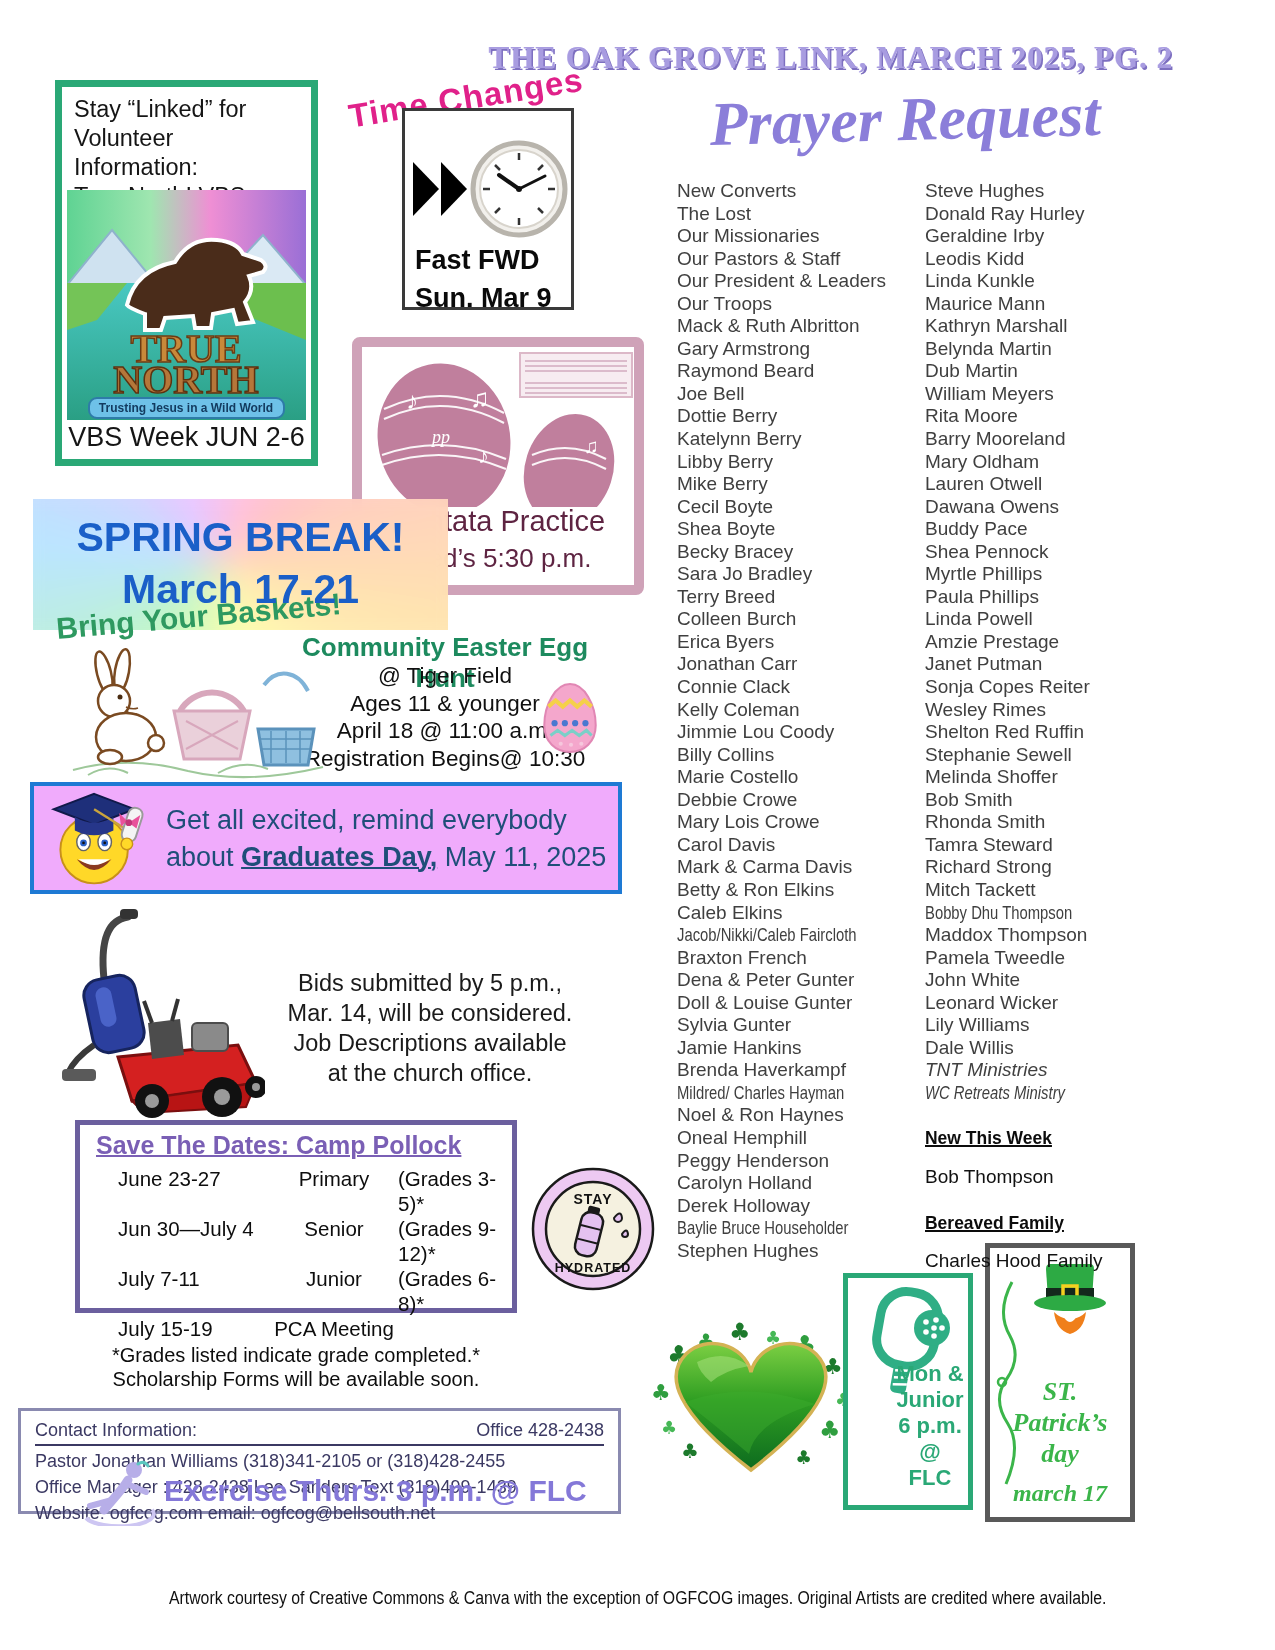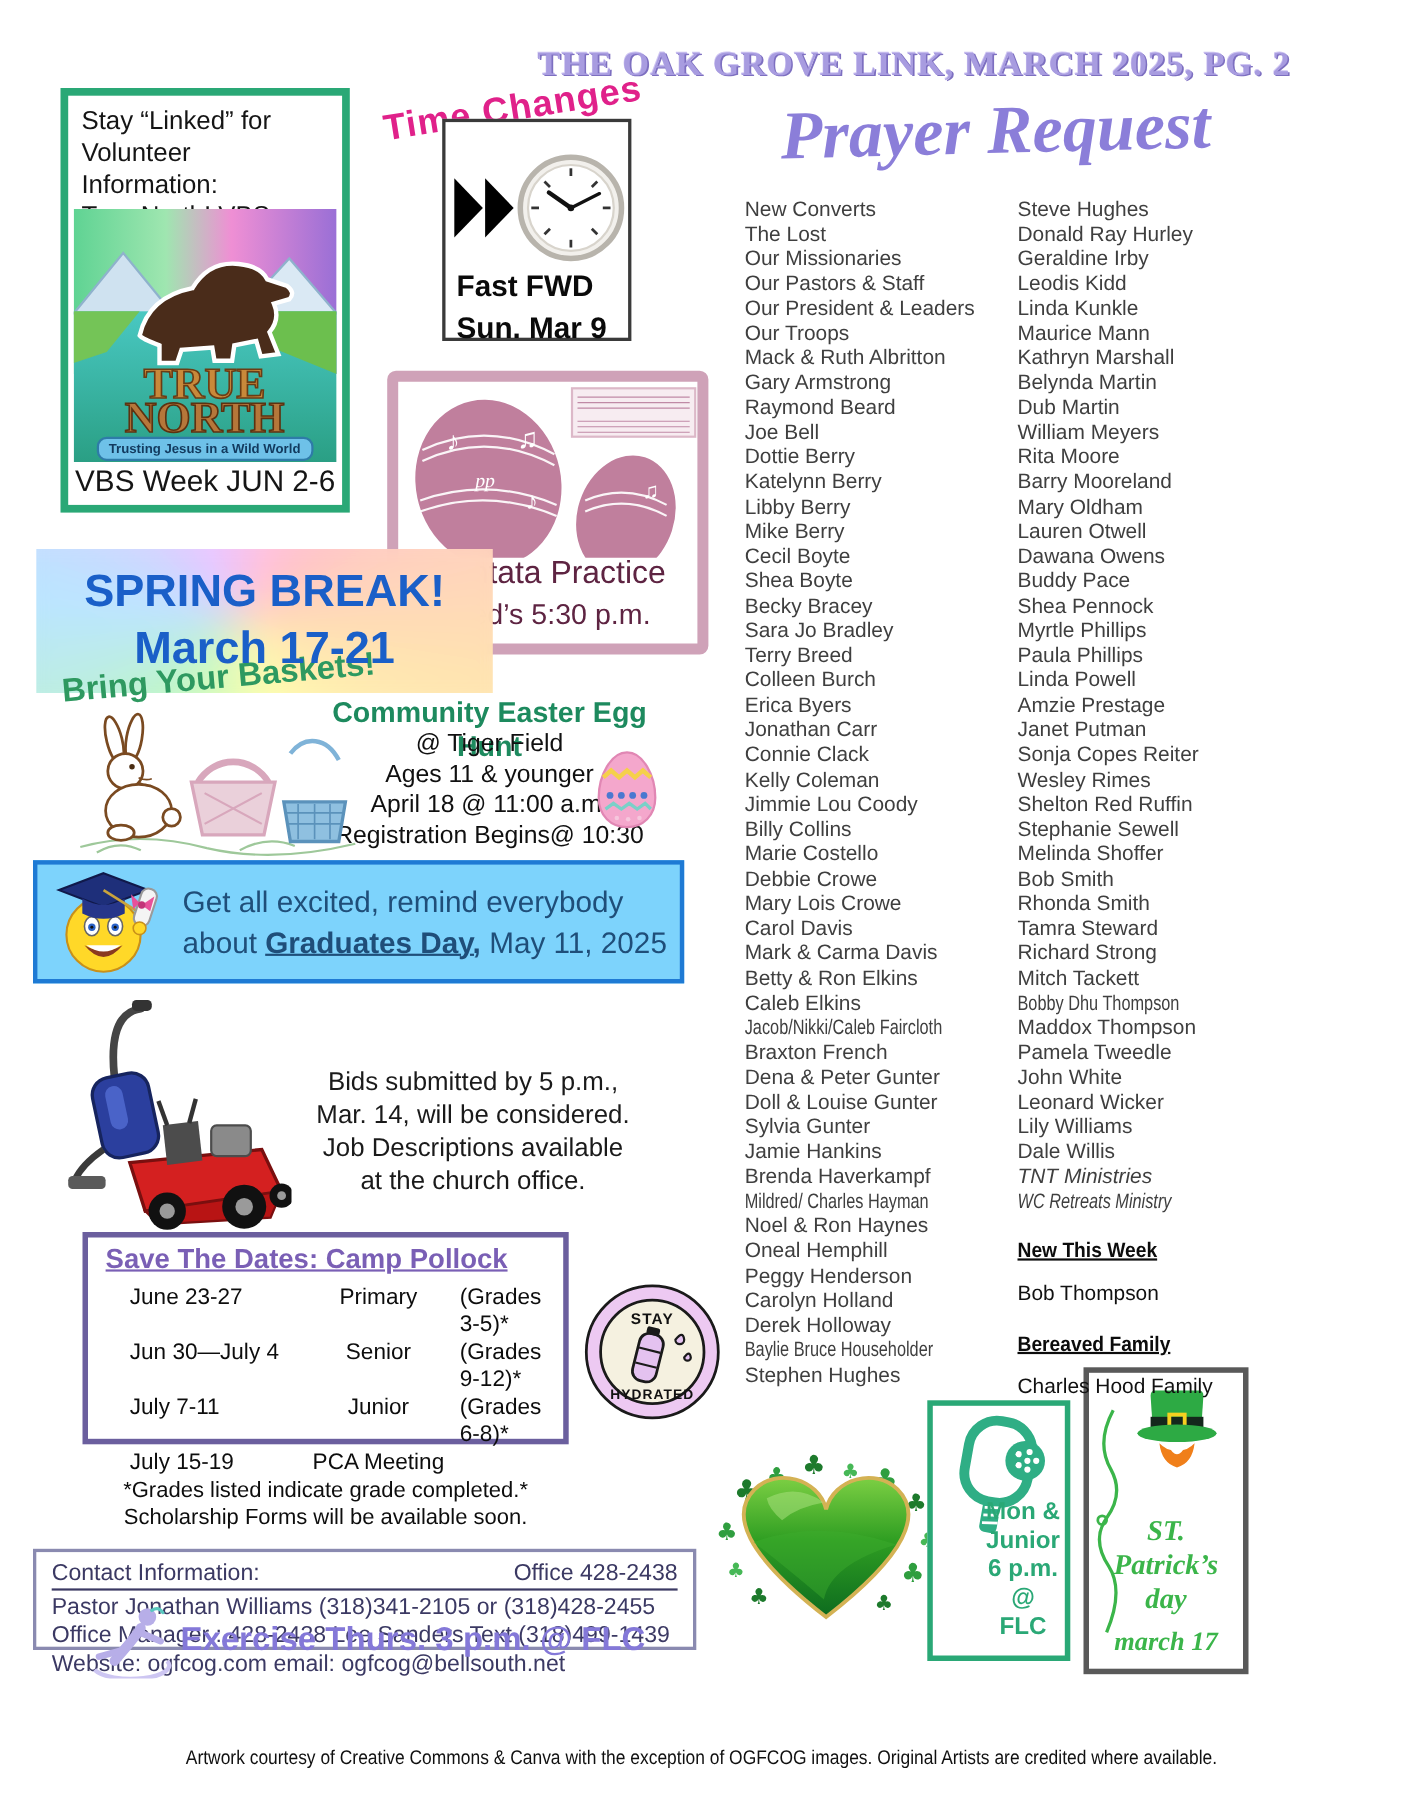--- a/index.html
+++ b/index.html
@@ -44,46 +44,46 @@
   .baskets-banner{position:absolute;left:55px;top:612px;font-size:30px;font-weight:bold;color:#2e9960;
     transform:rotate(-5deg);transform-origin:left top;white-space:nowrap;}
   .egg-hunt-title{position:absolute;left:280px;top:632px;width:330px;text-align:center;
     font-size:26px;font-weight:bold;color:#1d8a5e;}
   .egg-details{position:absolute;left:300px;top:662px;width:290px;text-align:center;
     font-size:22.5px;line-height:27.5px;color:#101010;}
   .bunny-art{position:absolute;left:68px;top:645px;width:260px;height:135px;}
   .egg-icon{position:absolute;left:542px;top:682px;width:56px;height:72px;}
 
   
-  .grad-box{position:absolute;left:30px;top:782px;width:592px;height:112px;border:4px solid #1e7ad4;background:#7dd3fc;}
+  .grad-box{position:absolute;left:30px;top:782px;width:592px;height:112px;border:4px solid #1e7ad4;background:#f0abfc;}
   .grad-emoji{position:absolute;left:10px;top:2px;width:106px;height:106px;}
   .grad-text{position:absolute;left:132px;top:16px;width:450px;font-size:27px;line-height:37px;color:#1f4e79;}
   .grad-bold{font-weight:bold;text-decoration:underline;text-decoration-thickness:2px;}
 
   
   .bids-title{position:absolute;left:165px;top:908px;width:460px;text-align:center;font-size:35px;color:#0c0c0c;}
   .bids-art{position:absolute;left:60px;top:905px;width:205px;height:215px;}
   .bids-text{position:absolute;left:255px;top:968px;width:350px;text-align:center;
     font-size:23.5px;line-height:30px;color:#1a1a1a;}
 
   
   .camp-box{position:absolute;left:75px;top:1120px;width:442px;height:193px;border:5px solid #6b5f9e;background:#fff;}
   .camp-title{padding:6px 0 2px 16px;font-size:25px;font-weight:bold;color:#7a5fb5;
     text-decoration:underline;text-decoration-thickness:2px;}
   .camp-rows{padding:4px 0 0 38px;font-size:20.5px;line-height:25px;color:#0d0d0d;}
-  .camp-row{display:grid;grid-template-columns:152px 128px auto;gap:10px;}
+  .camp-row{display:grid;grid-template-columns:152px 128px auto;}
   .c-group{text-align:center;}
   .camp-notes{text-align:center;font-size:20px;line-height:24px;color:#0d0d0d;margin-top:2px;}
 
   
   .hydrate{position:absolute;left:530px;top:1166px;width:126px;height:126px;}
 
   
-  .contact-box{position:absolute;left:30px;top:1408px;width:603px;height:92px;border:3px solid #8a8ab0;
-    background:#fff;padding:6px 14px 0 14px;font-size:21px;line-height:26px;color:#3b3963;}
+  .contact-box{position:absolute;left:18px;top:1408px;width:603px;height:106px;border:3px solid #8a8ab0;
+    background:#fff;padding:6px 14px 0 14px;font-size:18px;line-height:26px;color:#3b3963;}
   .contact-line1{display:flex;justify-content:space-between;border-bottom:2px solid #3b3963;padding-bottom:1px;margin-bottom:2px;}
 
   
   .heart-art{position:absolute;left:645px;top:1318px;width:212px;height:168px;}
   .pickle-box{position:absolute;left:843px;top:1273px;width:130px;height:237px;border:5px solid #2aa876;background:#fff;}
   .pickle-icon{position:absolute;left:16px;top:8px;width:96px;height:116px;}
   .pickle-text{position:absolute;left:0;bottom:14px;width:100%;text-align:center;
     font-size:22px;line-height:26px;font-weight:bold;color:#2aa876;padding-left:44px;}
   .stpat-box{position:absolute;left:985px;top:1243px;width:150px;height:279px;border:5px solid #595959;background:#fff;}
   .stpat-hat{position:absolute;left:38px;top:8px;width:84px;height:96px;}

